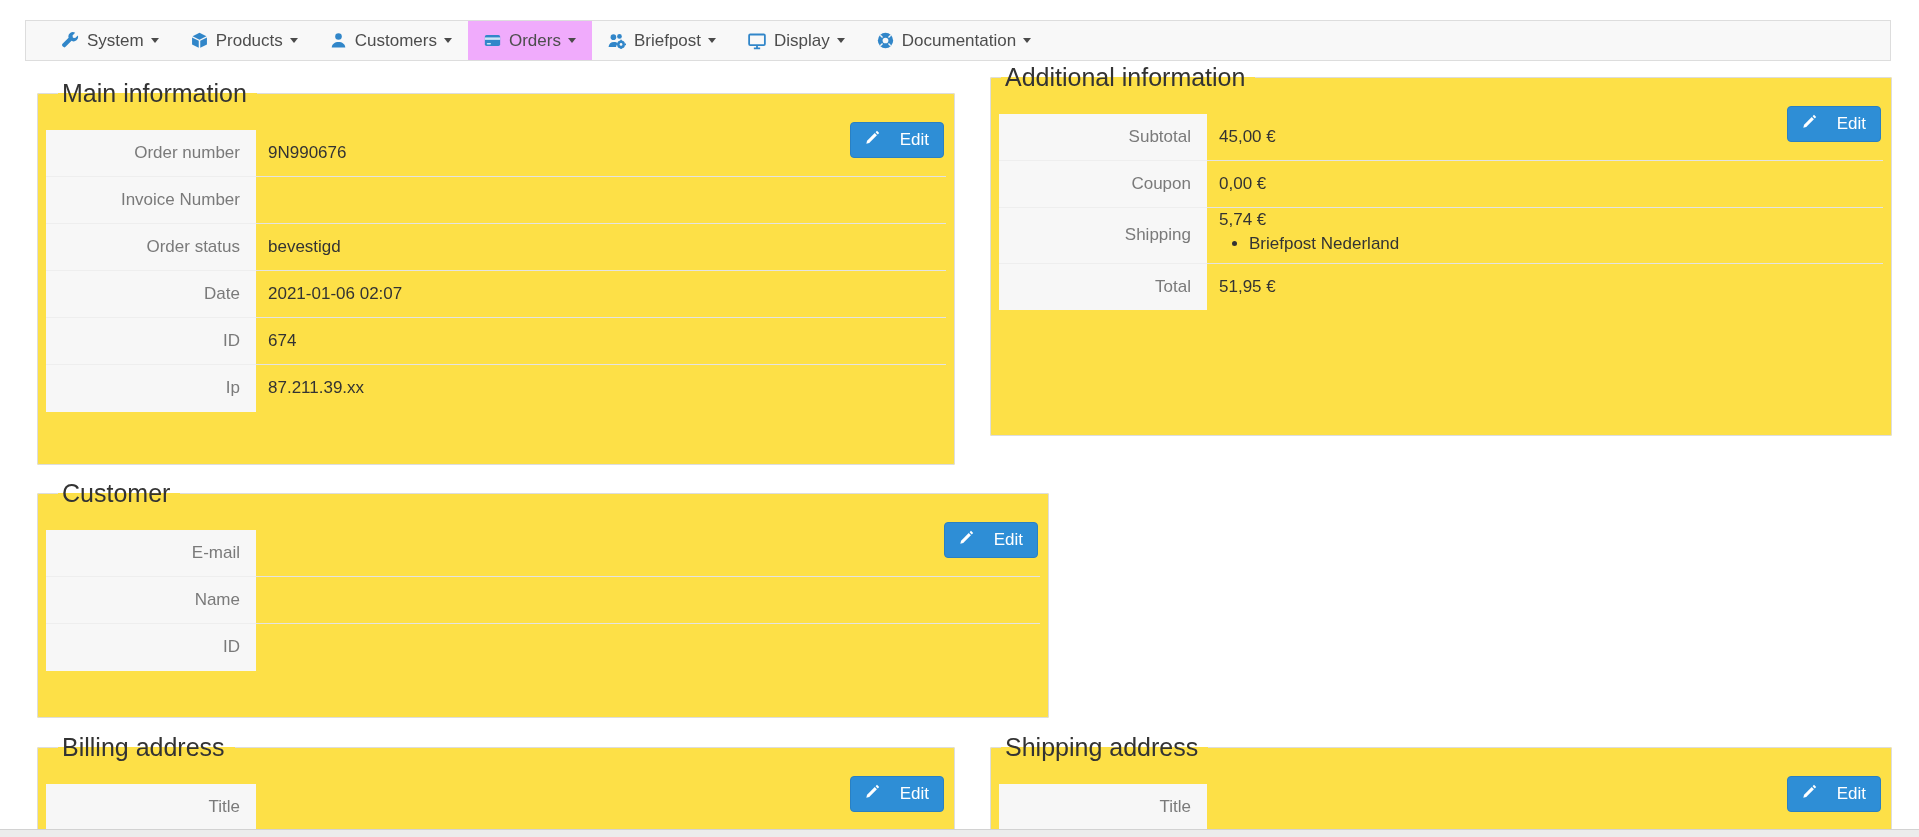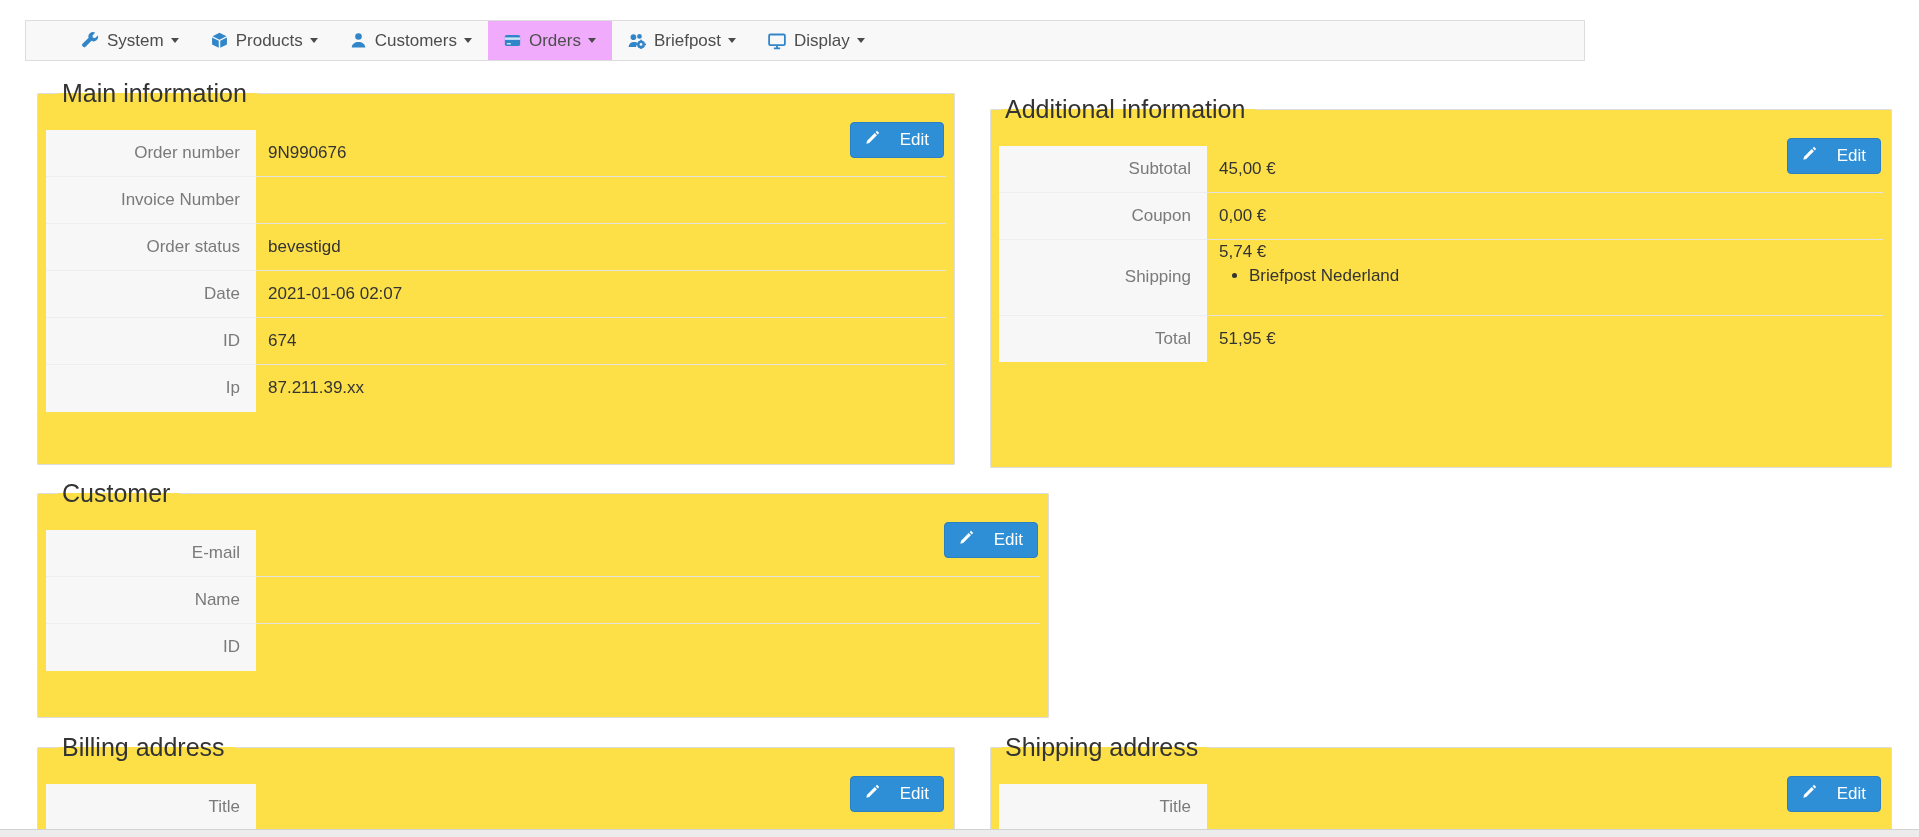--- a/index.html
+++ b/index.html
@@ -1,22 +1,22 @@
 <!DOCTYPE html>
 <html><head>
 <meta charset="utf-8">
 <style>
   * { box-sizing: border-box; margin: 0; padding: 0; }
   html, body { width: 1919px; height: 837px; overflow: hidden; background: #fff;
     font-family: "Liberation Sans", "DejaVu Sans", sans-serif; }
 
   
-  .navbar { position: absolute; left: 25px; top: 20px; width: 1560px; height: 41px;
+  .navbar { position: absolute; left: 25px; top: 20px; width: 1866px; height: 41px;
     background: #f8f8f8; border: 1px solid #ddd; display: flex; align-items: stretch;
-    padding-left: 40px; }
+    padding-left: 20px; }
   .nav-item { display: flex; align-items: center; padding: 0 16px; cursor: pointer;
     font-size: 17px; color: #4d4d4d; white-space: nowrap; }
   .nav-item.active { background: #f0abfc; }
   .nav-item .icon { display: flex; align-items: center; margin-right: 8px; }
   .caret { width: 0; height: 0; border-left: 4.5px solid transparent;
     border-right: 4.5px solid transparent; border-top: 5px solid #4a4a4a; margin-left: 7px; }
 
   
   fieldset.panel { position: absolute; border: 1px solid #ddd; border-radius: 2px;
     background: #fde047; padding: 0 8px; }
@@ -29,27 +29,27 @@
     font-size: 17px; font-family: inherit; display: flex; align-items: center;
     justify-content: center; gap: 20px; padding: 0 14px; cursor: pointer; }
 
   table.kv { width: 100%; border-collapse: collapse; margin-top: 22px; }
   table.kv td { font-size: 17px; vertical-align: middle; height: 47px; }
   td.lbl { width: 210px; background: #f7f7f7; color: #7a7a7a; text-align: right;
     padding-right: 16px; border-bottom: 1px solid #eee; }
   .panel.right td.lbl { width: 208px; }
   td.val { color: #333; padding-left: 12px; border-bottom: 1px solid #e3e3e3; }
   tr:last-child td { border-bottom-color: transparent; }
-  td.val .sublist { margin: 2px 0 26px 0; padding-left: 30px; }
+  td.val .sublist { margin: 2px 0 6px 0; padding-left: 30px; }
   td.val .sublist li { font-size: 17px; color: #333; line-height: 1.45; }
   td.val .val-line { padding-top: 2px; }
 
   
   #panel-main      { left: 37px;  top: 80px;  width: 918px; height: 385px; }
-  #panel-additional{ left: 990px; top: 96px;  width: 902px; height: 372px; }
+  #panel-additional{ left: 990px; top: 64px;  width: 902px; height: 372px; }
   #panel-customer  { left: 37px;  top: 480px; width: 1012px; height: 238px; }
   #panel-billing   { left: 37px;  top: 734px; width: 918px; height: 160px; }
   #panel-shipping  { left: 990px; top: 734px; width: 902px; height: 160px; }
 
   .bottom-strip { position: absolute; left: 0; top: 829px; width: 1919px; height: 8px;
     background: #ececec; border-top: 1px solid #d2d2d2; z-index: 20; }
 </style>
 </head>
 <body>
 
@@ -119,20 +119,33 @@
     <span class="icon">
       <svg width="18" height="18" viewBox="0 0 16 16" fill="none" stroke="#3186c9" stroke-width="1.6">
           <rect x="1" y="2.2" width="14" height="9.4" rx="1"></rect>
           <path d="M8 11.6v2.6M5.2 14.6h5.6"></path>
         </svg>
     </span>
     <span>Display</span>
     <span class="caret"></span>
   </div>
 
+  <div class="nav-item">
+    <span class="icon">
+      <svg width="17" height="17" viewBox="0 0 16 16">
+          <circle cx="8" cy="8" r="7.2" fill="#3186c9"></circle>
+          <circle cx="8" cy="8" r="2.7" fill="#f8f8f8"></circle>
+          <g stroke="#f8f8f8" stroke-width="1.3">
+            <path d="M3.1 3.1l2.1 2.1M12.9 3.1l-2.1 2.1M3.1 12.9l2.1-2.1M12.9 12.9l-2.1-2.1"></path>
+          </g>
+        </svg>
+    </span>
+    <span>Documentation</span>
+    <span class="caret"></span>
+  </div>
 </nav>
 
 <fieldset class="panel" id="panel-main">
   <legend>Main information</legend>
   <button class="edit-btn">
     <span>
       <svg width="15" height="15" viewBox="0 0 16 16" fill="#fff">
           <path d="M12.8.9l2.3 2.3-1.5 1.5-2.3-2.3z"></path>
           <path d="M10.4 3.3l2.3 2.3-8.2 8.2-3.1.8.8-3.1z"></path>
         </svg>

